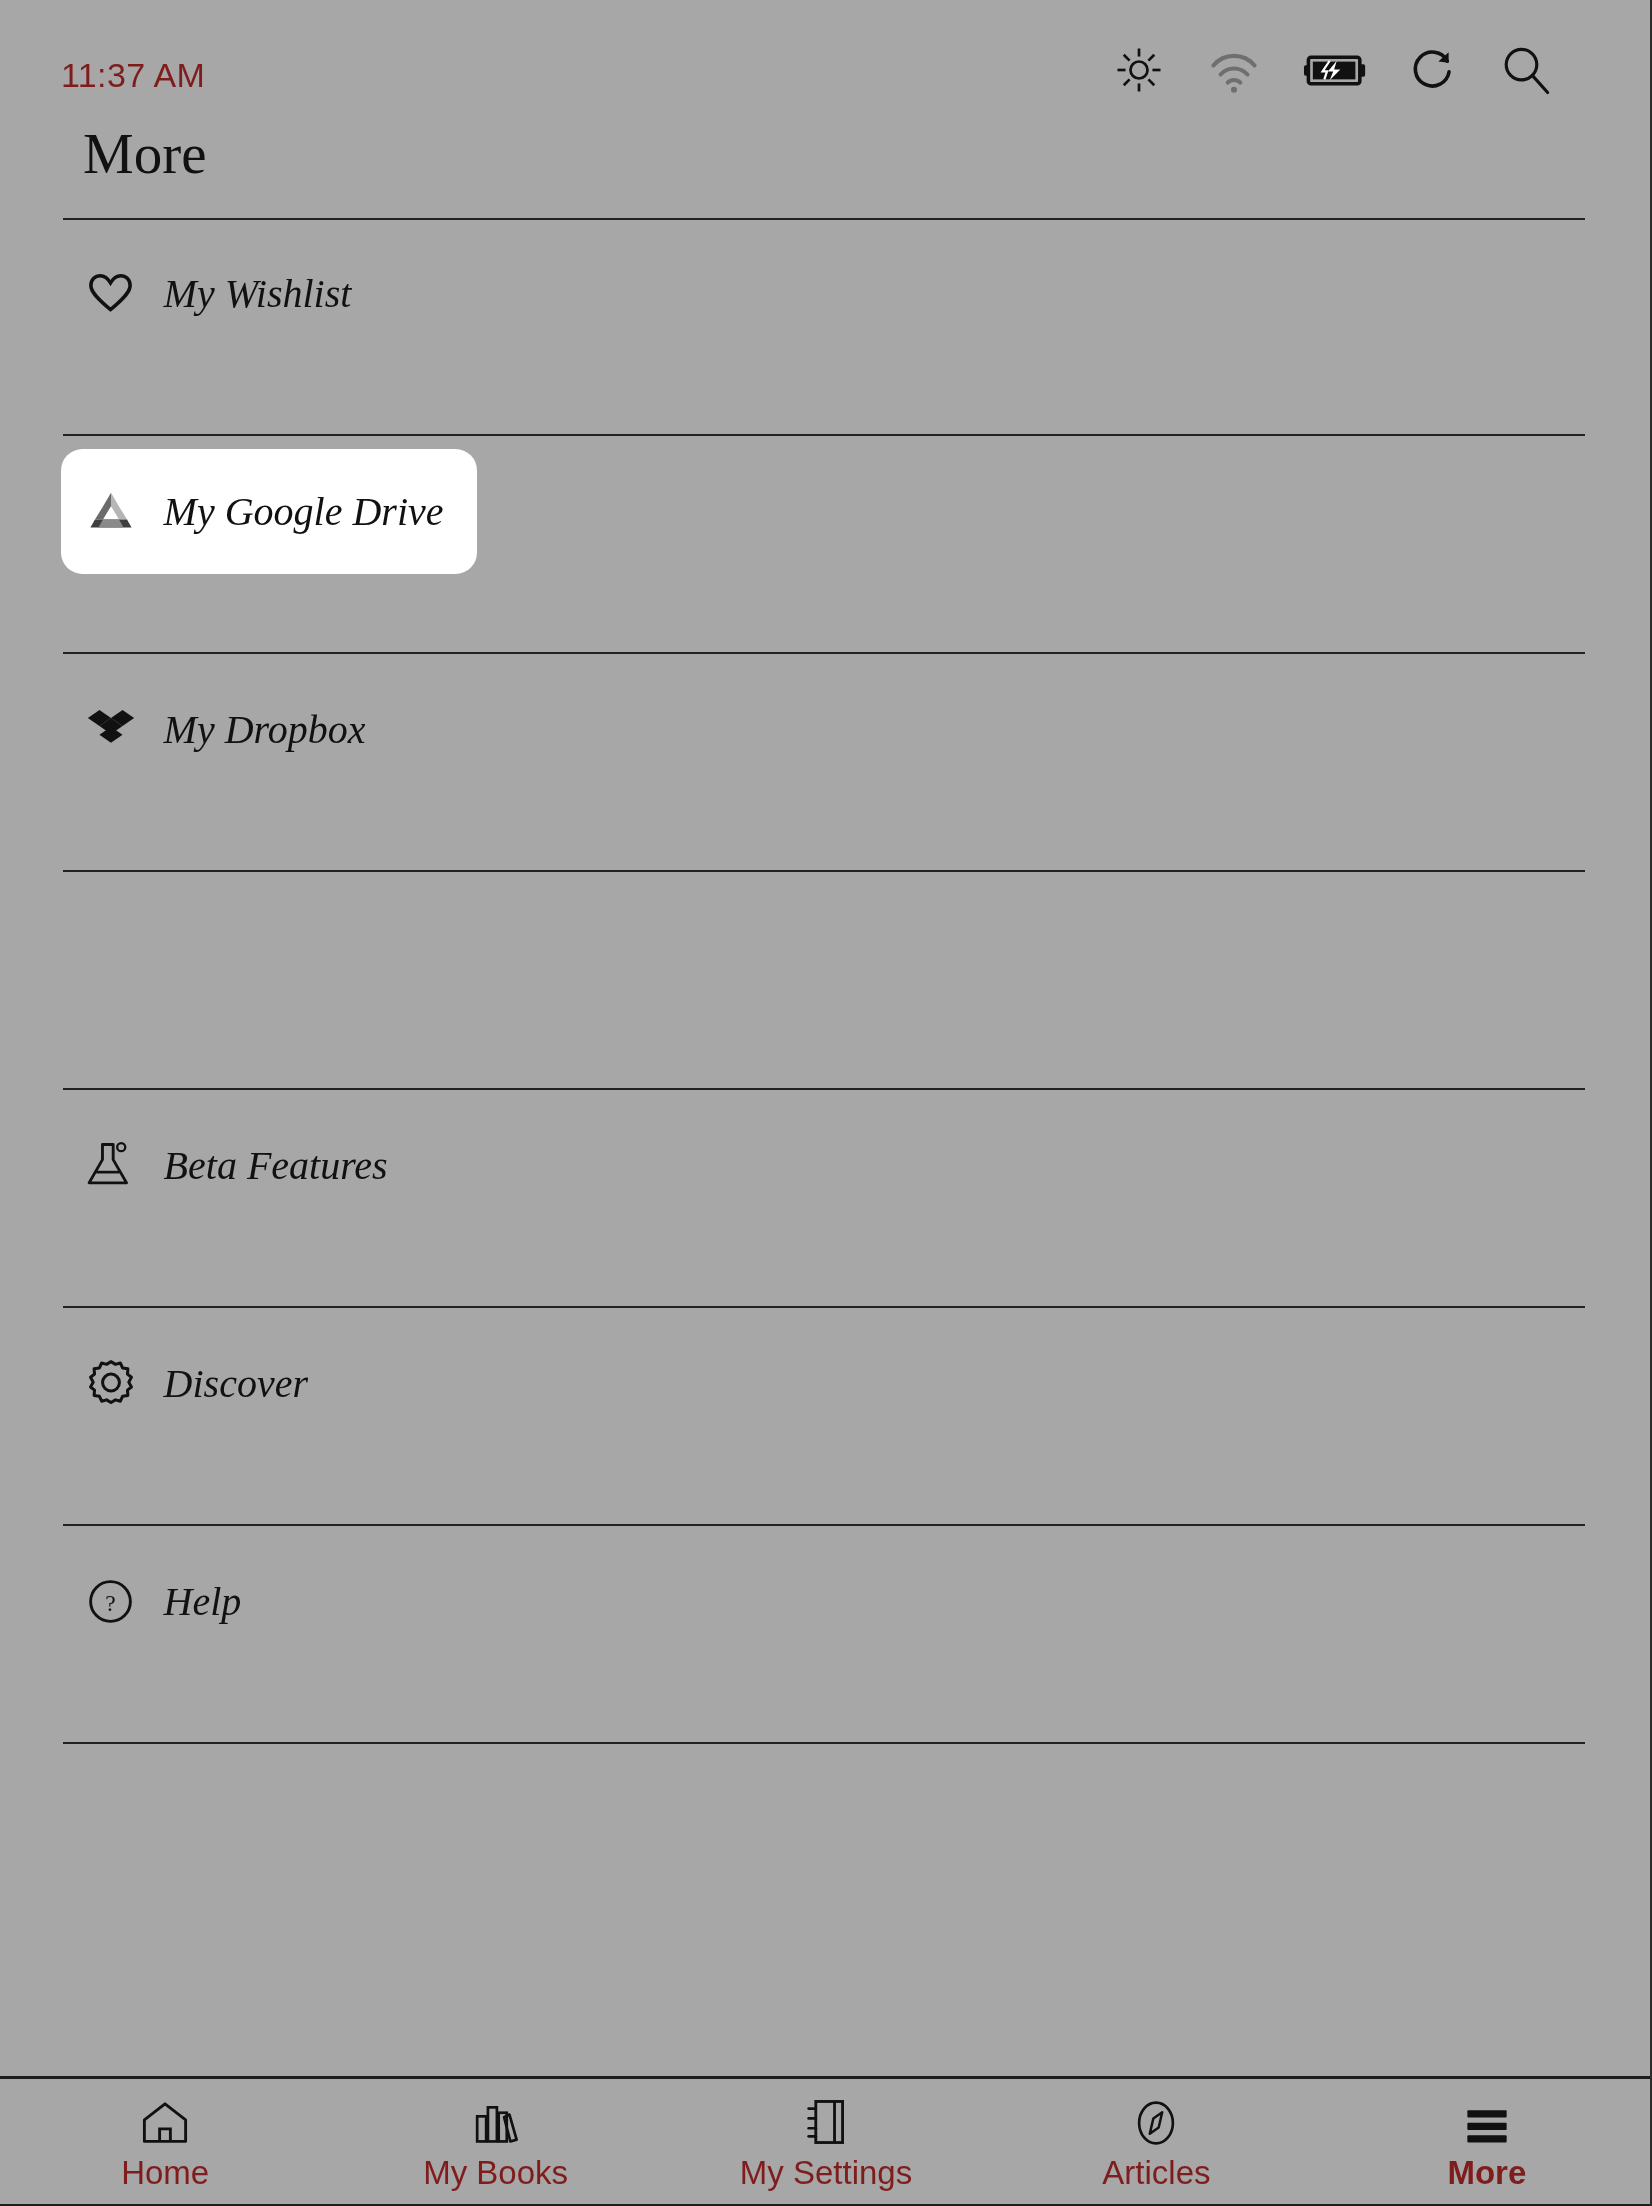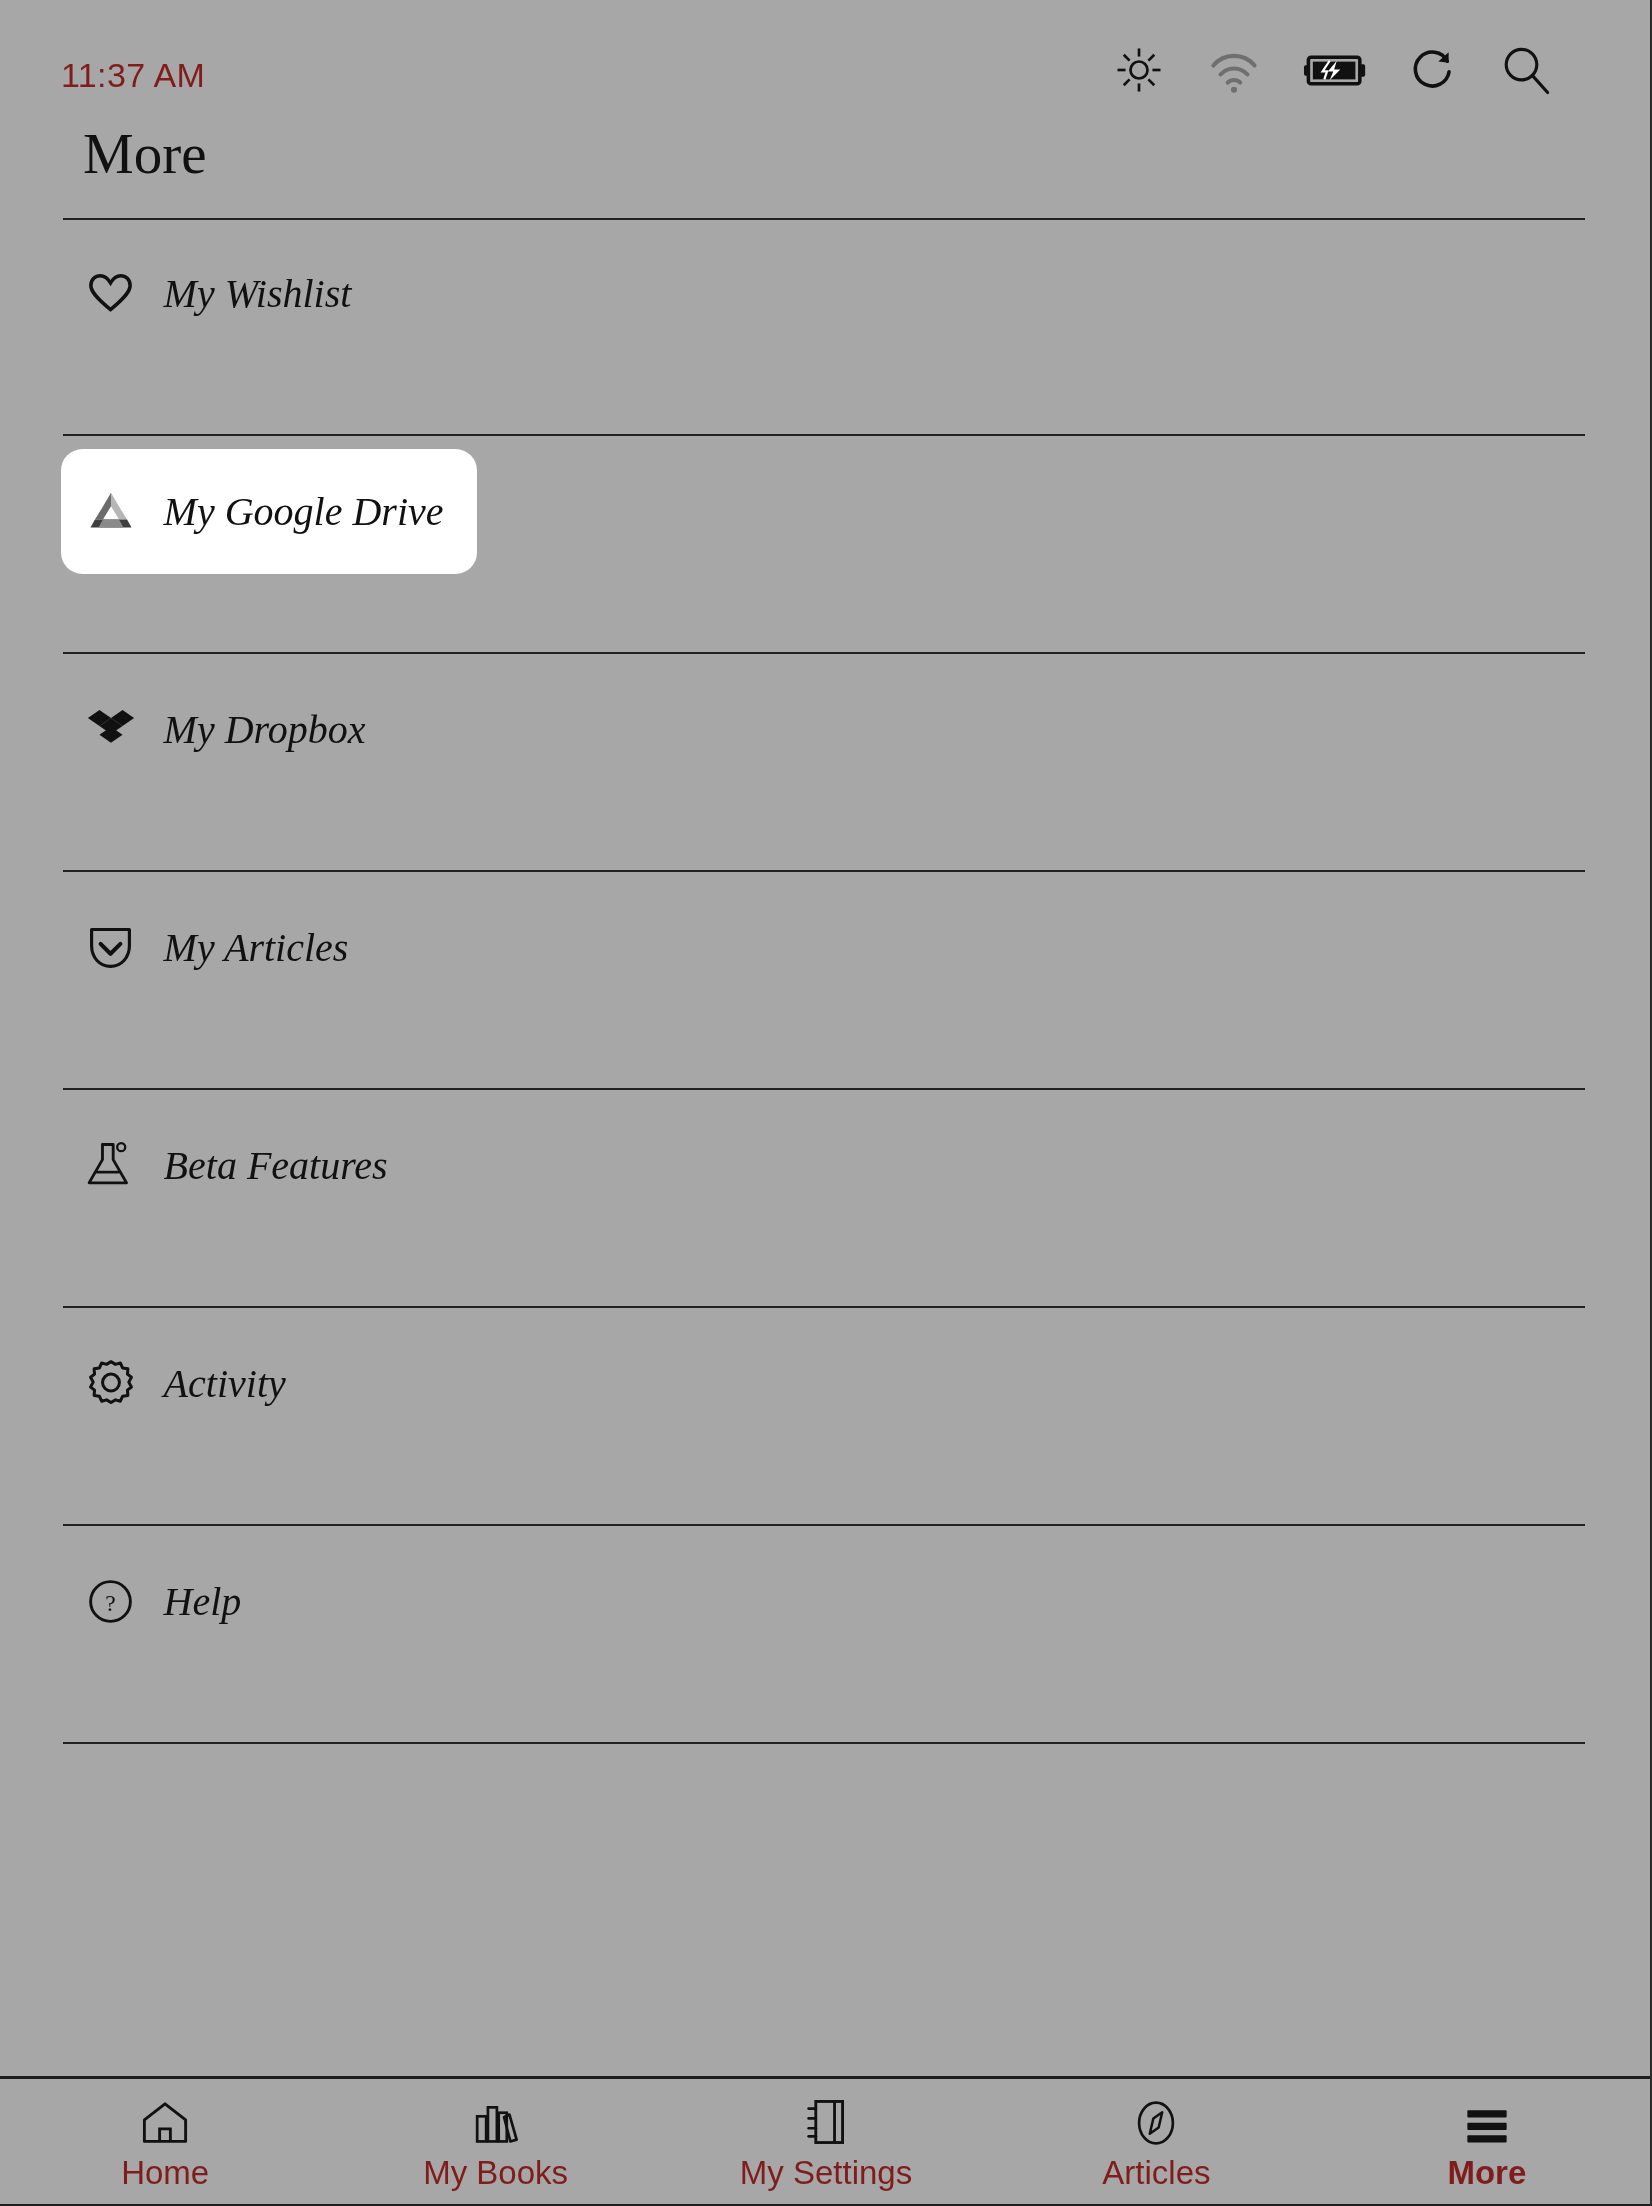--- a/index.html
+++ b/index.html
@@ -261,29 +261,20 @@
               <path d="M27 33 L40 24 L53 33 L40 42 Z" transform="translate(-13,-2)"></path>
             </g>
           </svg>
         </div>
         <div class="menu-label">My Dropbox</div>
       </div>
       <div class="row-divider"></div>
     </div>
 
     <div class="menu-row">
-      <div class="menu-row-inner">
-        <div class="menu-icon">
-          <svg width="45" height="47" viewBox="0 0 50 52">
-            <path d="M4 6 L4 24 C 4 37 13 47 25 47 C 37 47 46 37 46 24 L46 6 Z" fill="none" stroke="#111" stroke-width="3.5" stroke-linejoin="round"></path>
-            <path d="M14 22 L25 33 L36 22" fill="none" stroke="#111" stroke-width="4.5" stroke-linecap="round" stroke-linejoin="round"></path>
-          </svg>
-        </div>
-        <div class="menu-label">My Articles</div>
-      </div>
       <div class="row-divider"></div>
     </div>
 
 
     <div class="menu-row">
       <div class="menu-row-inner">
         <div class="menu-icon">
           <svg width="47" height="50" viewBox="0 0 52 56">
             <path d="M17 5 L29 5 L29 22 L44 48 L2 48 L17 22 Z" fill="none" stroke="#111" stroke-width="3.2" stroke-linejoin="round"></path>
             <line x1="10" y1="36" x2="36" y2="36" stroke="#111" stroke-width="3"></line>
@@ -298,21 +289,21 @@
     <div class="menu-row">
       <div class="menu-row-inner">
         <div class="menu-icon">
           <svg width="48" height="48" viewBox="0 0 54 54">
             <path d="M27 3 L32 6 L37.5 4.5 L40 10 L46 11 L45.5 17 L50 20.5 L47 26 L50 31.5
                      L45.5 35 L46 41 L40 42 L37.5 47.5 L32 46 L27 49 L22 46 L16.5 47.5 L14 42
                      L8 41 L8.5 35 L4 31.5 L7 26 L4 20.5 L8.5 17 L8 11 L14 10 L16.5 4.5 L22 6 Z" fill="none" stroke="#111" stroke-width="3.4" stroke-linejoin="round"></path>
             <circle cx="27" cy="26.5" r="9.5" fill="none" stroke="#111" stroke-width="3.4"></circle>
           </svg>
         </div>
-        <div class="menu-label">Activity</div>
+        <div class="menu-label">Discover</div>
       </div>
       <div class="row-divider"></div>
     </div>
 
     <div class="menu-row">
       <div class="menu-row-inner">
         <div class="menu-icon">
           <svg width="47" height="47" viewBox="0 0 52 52">
             <circle cx="26" cy="26" r="22" fill="none" stroke="#111" stroke-width="3.2"></circle>
             <text x="26" y="36" text-anchor="middle" font-family="Liberation Serif, serif" font-size="26" fill="#111">?</text>

